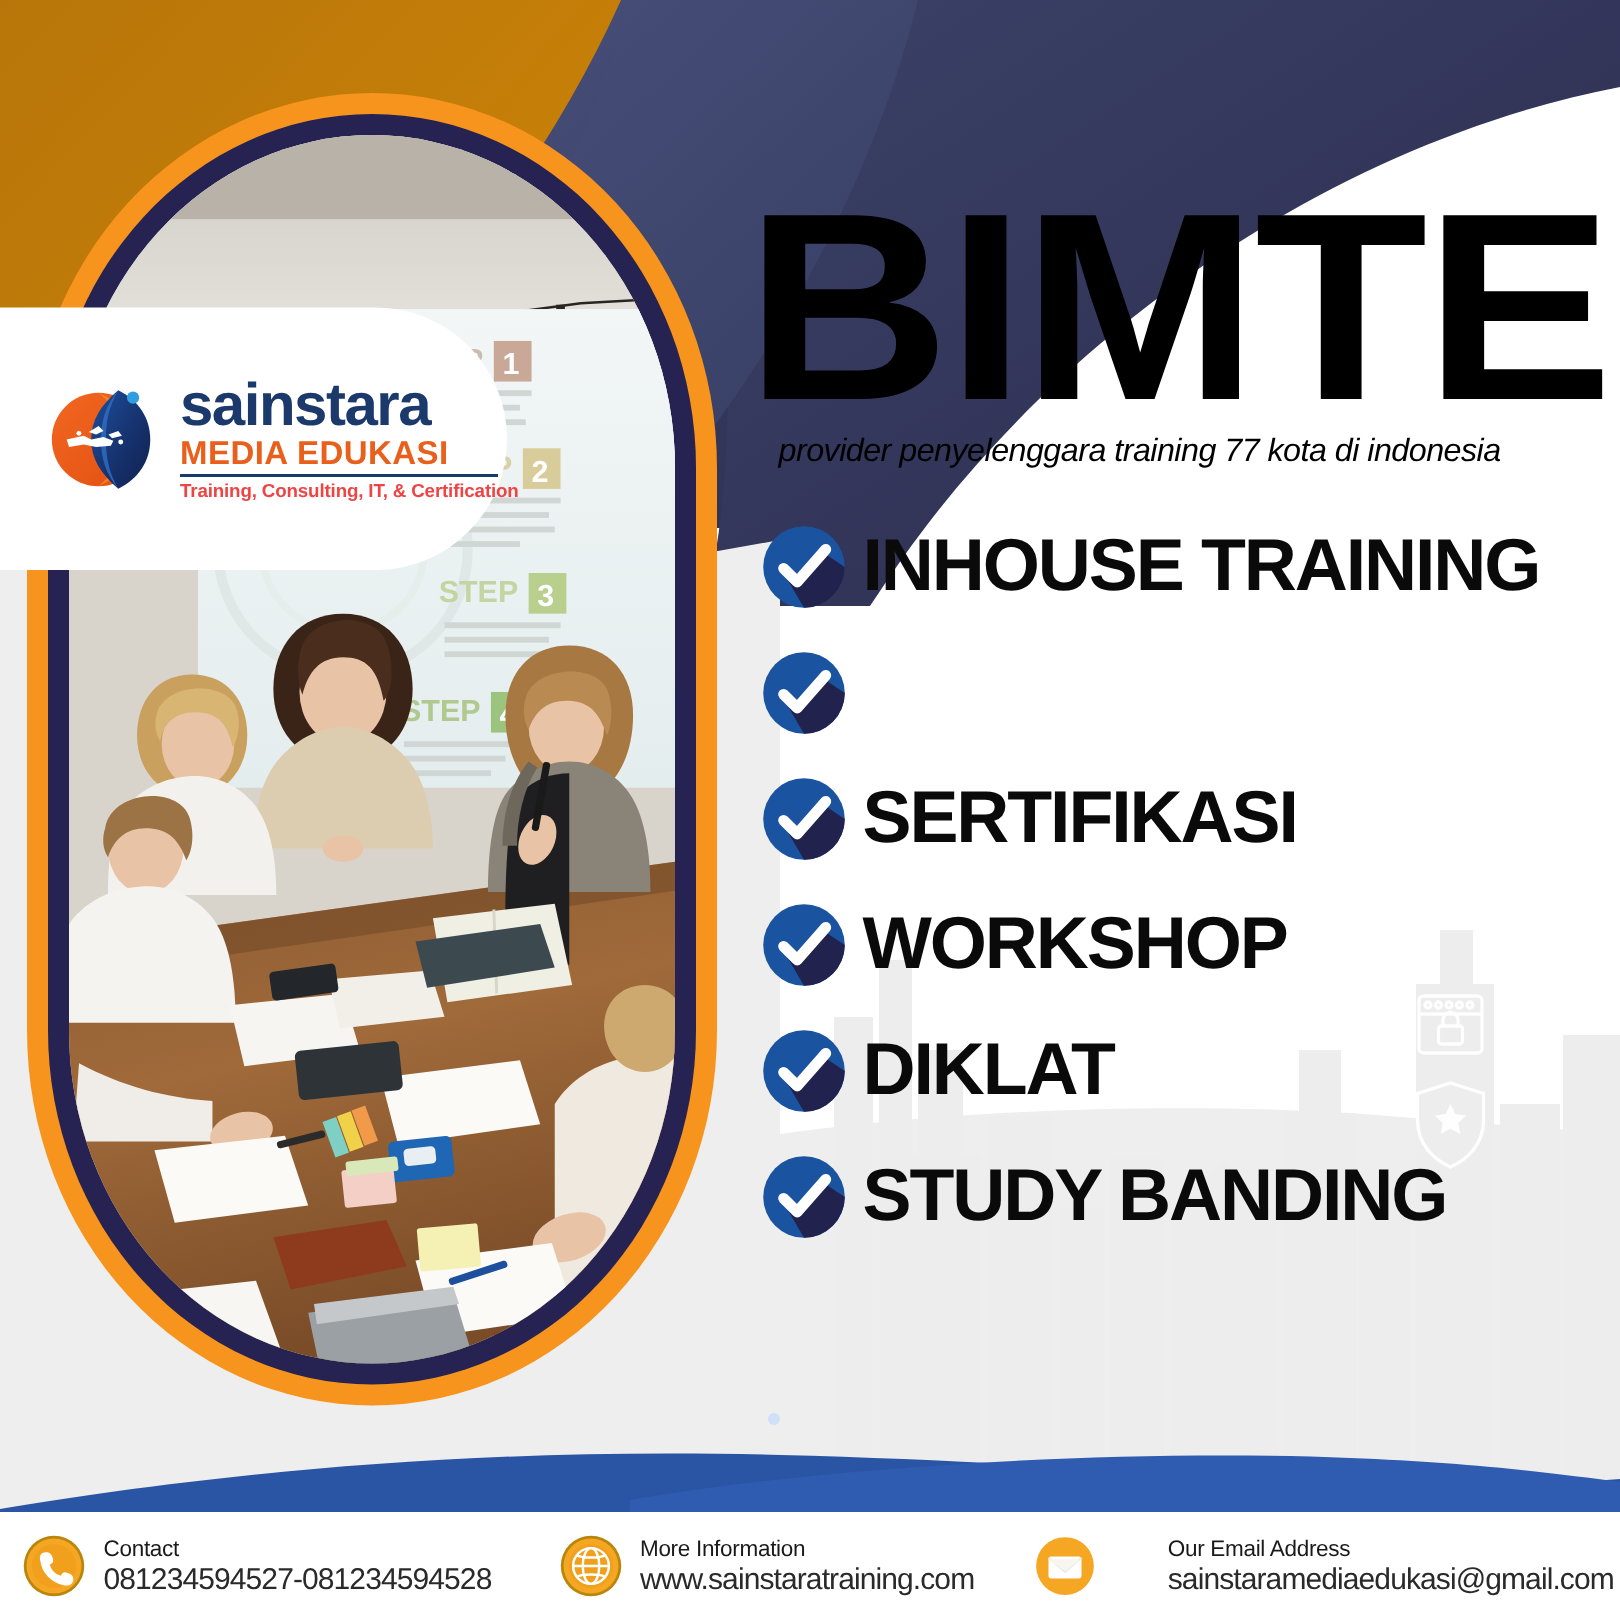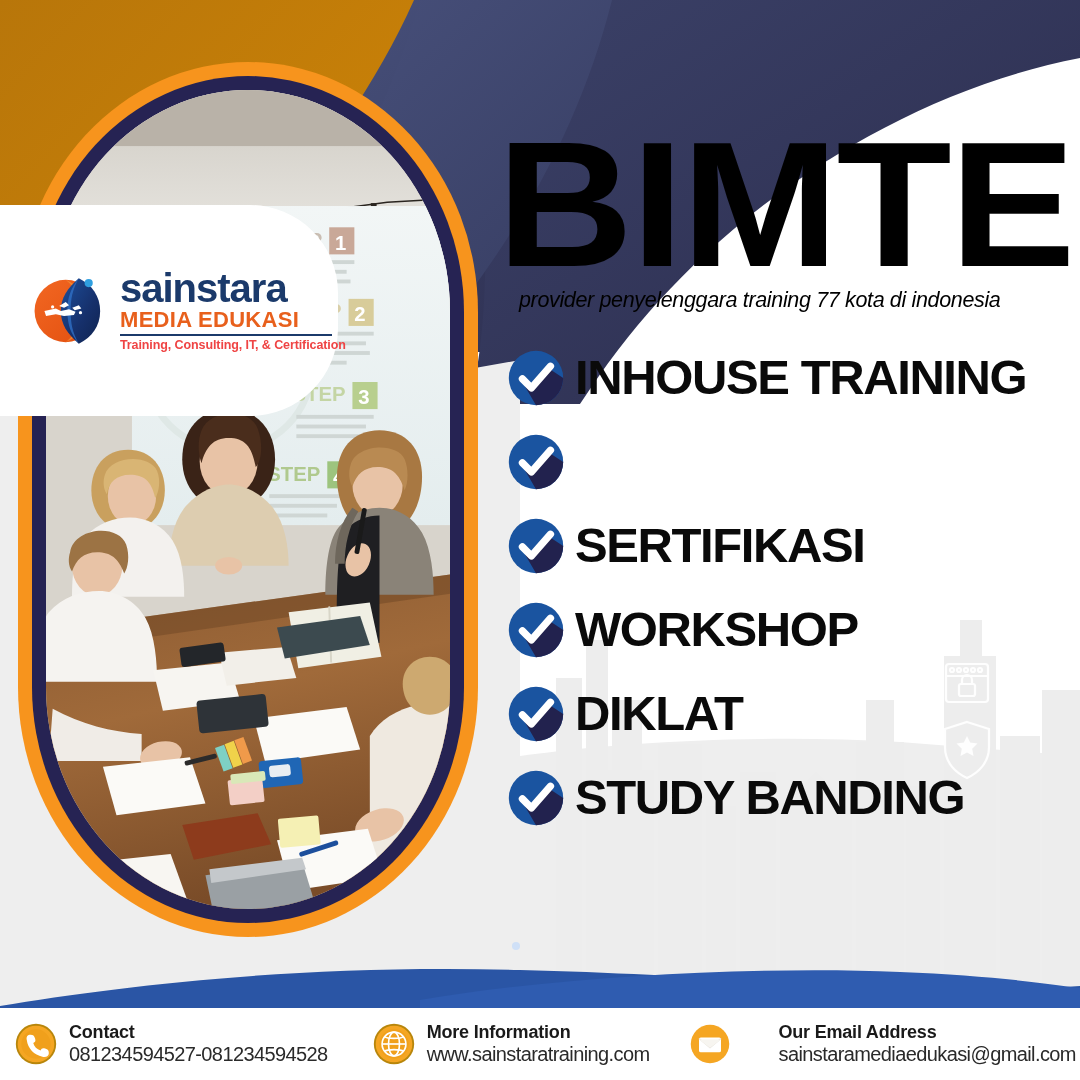--- a/index.html
+++ b/index.html
@@ -40,21 +40,21 @@
     border-radius:202px / 222px;
     overflow:hidden;
     background:#d8d4cc;
   }
   .photo svg{position:absolute;inset:0;width:100%;height:100%;}
 
   
   .logo-card{
     position:absolute;
     left:0;top:205px;
-    width:338px;height:211px;
+    width:338px;height:175px;
     background:#ffffff;
     border-top-right-radius:88px;
     border-bottom-right-radius:88px;
     display:flex;align-items:center;
     padding-left:28px;
     box-sizing:border-box;
   }
   .logo-mark{width:82px;height:82px;flex:0 0 82px;}
   .logo-text{margin-left:10px;}
   .logo-word{
@@ -128,21 +128,21 @@
     background:#ffffff;
     display:flex;align-items:center;
   }
   .f-item{display:flex;align-items:center;}
   .f-item.c1{margin-left:14px;}
   .f-item.c2{margin-left:44px;}
   .f-item.c3{margin-left:38px;gap:36px;}
   .f-icon{width:44px;height:44px;flex:0 0 44px;margin-right:11px;}
   .f-icon svg{width:44px;height:44px;display:block;}
   .f-label{
-    font-size:18px;font-weight:bold;color:#1a1a1a;
+    font-size:15px;font-weight:normal;color:#1a1a1a;
     letter-spacing:-0.2px;line-height:1.15;
   }
   .f-value{
     font-size:20px;color:#2a2a2a;
     letter-spacing:-0.6px;line-height:1.15;white-space:nowrap;
   }
 </style>
 </head>
 <body>
 

